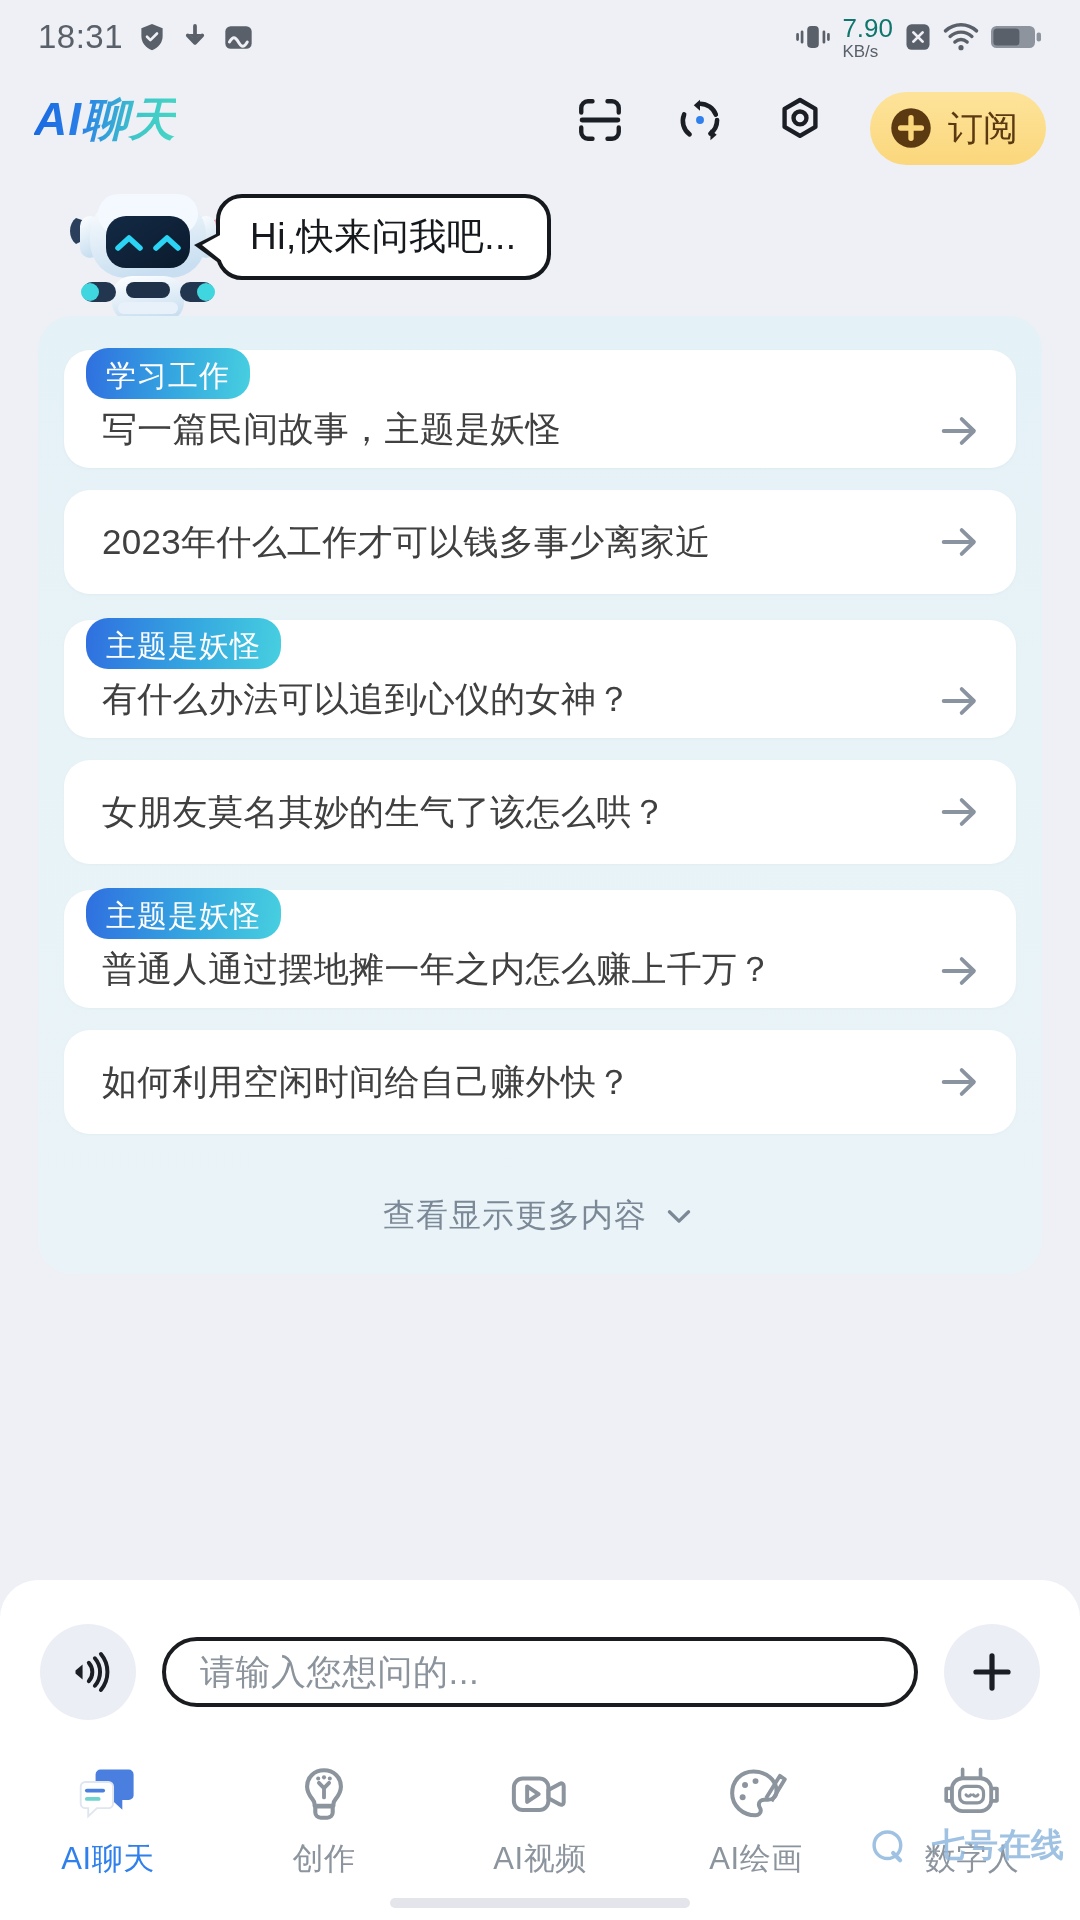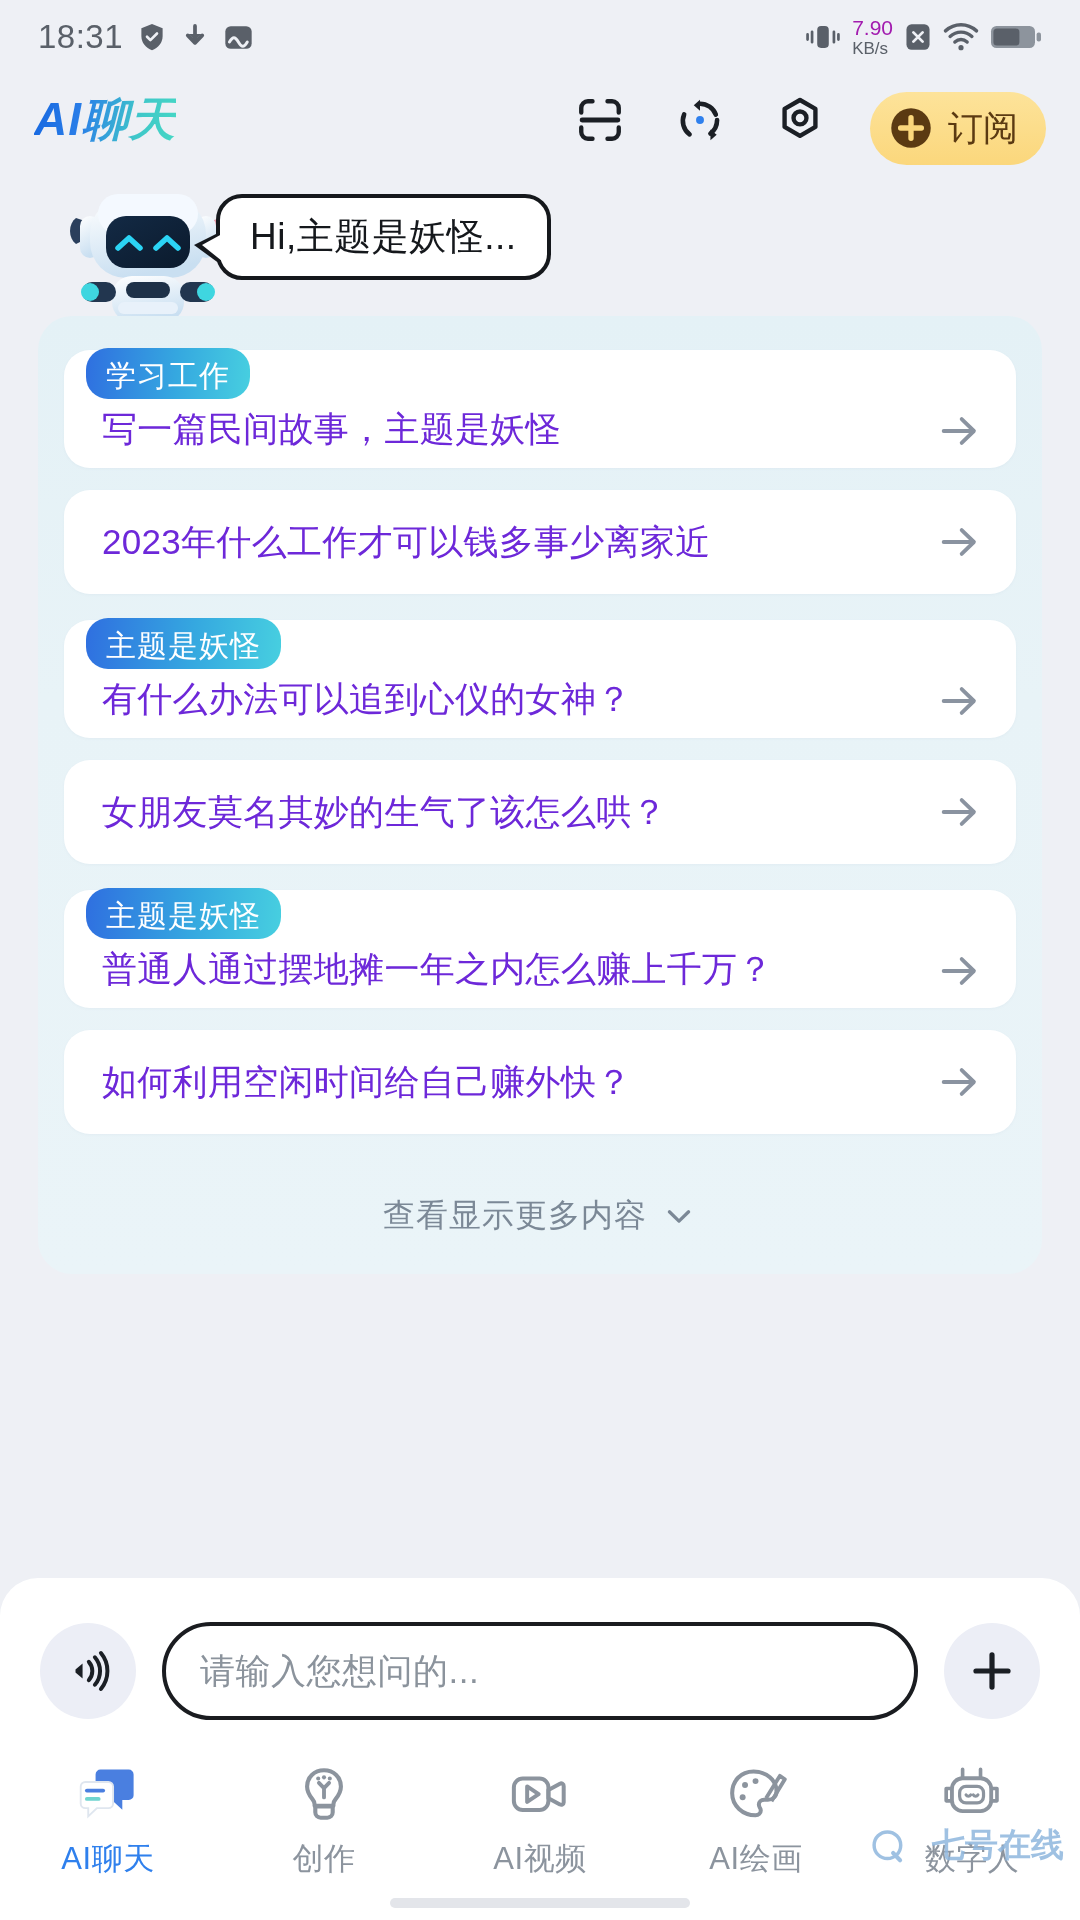--- a/index.html
+++ b/index.html
@@ -13,21 +13,21 @@
 
   
   .statusbar{
     height:74px; display:flex; align-items:center;
     justify-content:space-between; padding:0 38px;
   }
   .sb-left{ display:flex; align-items:center; gap:14px; }
   .sb-time{ font-size:33px; color:#5a6069; letter-spacing:.5px; font-weight:400;}
   .sb-right{ display:flex; align-items:center; gap:11px; }
   .sb-net{ display:flex; flex-direction:column; align-items:flex-start; line-height:1;}
-  .sb-net .v{ font-size:21px; color:#a21caf;text-align:center;}
+  .sb-net .v{ font-size:26px; color:#0f766e;text-align:center;}
   .sb-net .u{ font-size:17px; color:#5a6069; margin-top:2px;}
 
   
   .header{
     height:92px; display:flex; align-items:center;
     padding:0 34px; gap:0;
   }
   .logo{
     font-size:46px; font-weight:bold; font-style:italic;
     letter-spacing:1px;
@@ -81,21 +81,21 @@
   }
   .card{
     background:#fff; border-radius:26px;
     display:flex; align-items:center; justify-content:space-between;
     padding:0 34px 0 38px; margin-bottom:22px; min-height:104px;
     box-shadow:0 1px 3px rgba(90,120,150,.05);
   }
   .card.first{ padding-top:22px; min-height:118px; align-items:flex-end; padding-bottom:14px;}
   .card:last-child{ margin-bottom:0; }
   .card .q{
-    font-size:35px; color:#6d28d9; line-height:1.42;
+    font-size:35px; color:#404040; line-height:1.42;
     flex:1; padding-right:22px; letter-spacing:.3px;
   }
   .card .arr{ flex:0 0 auto; width:46px; height:46px; }
   .card.tall{ min-height:156px; }
 
   .more{
     display:flex; align-items:center; justify-content:center;
     gap:14px; padding:34px 0 18px 0;
   }
   .more .t{ font-size:32px; color:#7b8896; letter-spacing:1px; }
@@ -105,21 +105,21 @@
     position:absolute; left:0; right:0; bottom:170px;
     background:#fff; border-radius:38px 38px 0 0;
     padding:44px 40px 30px 40px;
     display:flex; align-items:center; gap:26px;
   }
   .circ-btn{
     width:96px; height:96px; flex:0 0 auto; border-radius:50%;
     background:#eceef6; display:flex; align-items:center; justify-content:center;
   }
   .inputbox{
-    flex:1; height:98px; border:4px solid #1a1c20; border-radius:50px;
+    flex:1; height:70px; border:4px solid #1a1c20; border-radius:50px;
     display:flex; align-items:center; padding:0 34px;
   }
   .inputbox .ph{ font-size:35px; color:#8b939c; letter-spacing:.5px;}
 
   
   .nav{
     position:absolute; left:0; right:0; bottom:0; height:170px;
     background:#fff; display:flex; align-items:flex-start;
     padding-top:12px;
   }
@@ -252,21 +252,21 @@
     <rect x="54" y="104" width="72" height="46" rx="20" fill="url(#rg)"></rect>
     <rect x="68" y="110" width="44" height="16" rx="8" fill="#1e3148"></rect>
     <rect x="60" y="130" width="60" height="12" rx="6" fill="#e8f1fa"></rect>
 
     <rect x="24" y="110" width="34" height="20" rx="10" fill="#22364f"></rect>
     <circle cx="32" cy="120" r="9" fill="#3fd6e0"></circle>
     <rect x="122" y="110" width="34" height="20" rx="10" fill="#22364f"></rect>
     <circle cx="148" cy="120" r="9" fill="#3fd6e0"></circle>
   </svg>
   <div class="bubble">
-    <span class="txt">Hi,主题是妖怪...</span>
+    <span class="txt">Hi,快来问我吧...</span>
   </div>
 </div>
 
 <div class="panel">
 
   <div class="group">
     <span class="tag">学习工作</span>
     <div class="card first">
       <span class="q">写一篇民间故事，主题是妖怪</span>
       <svg class="arr" viewBox="0 0 24 24">

